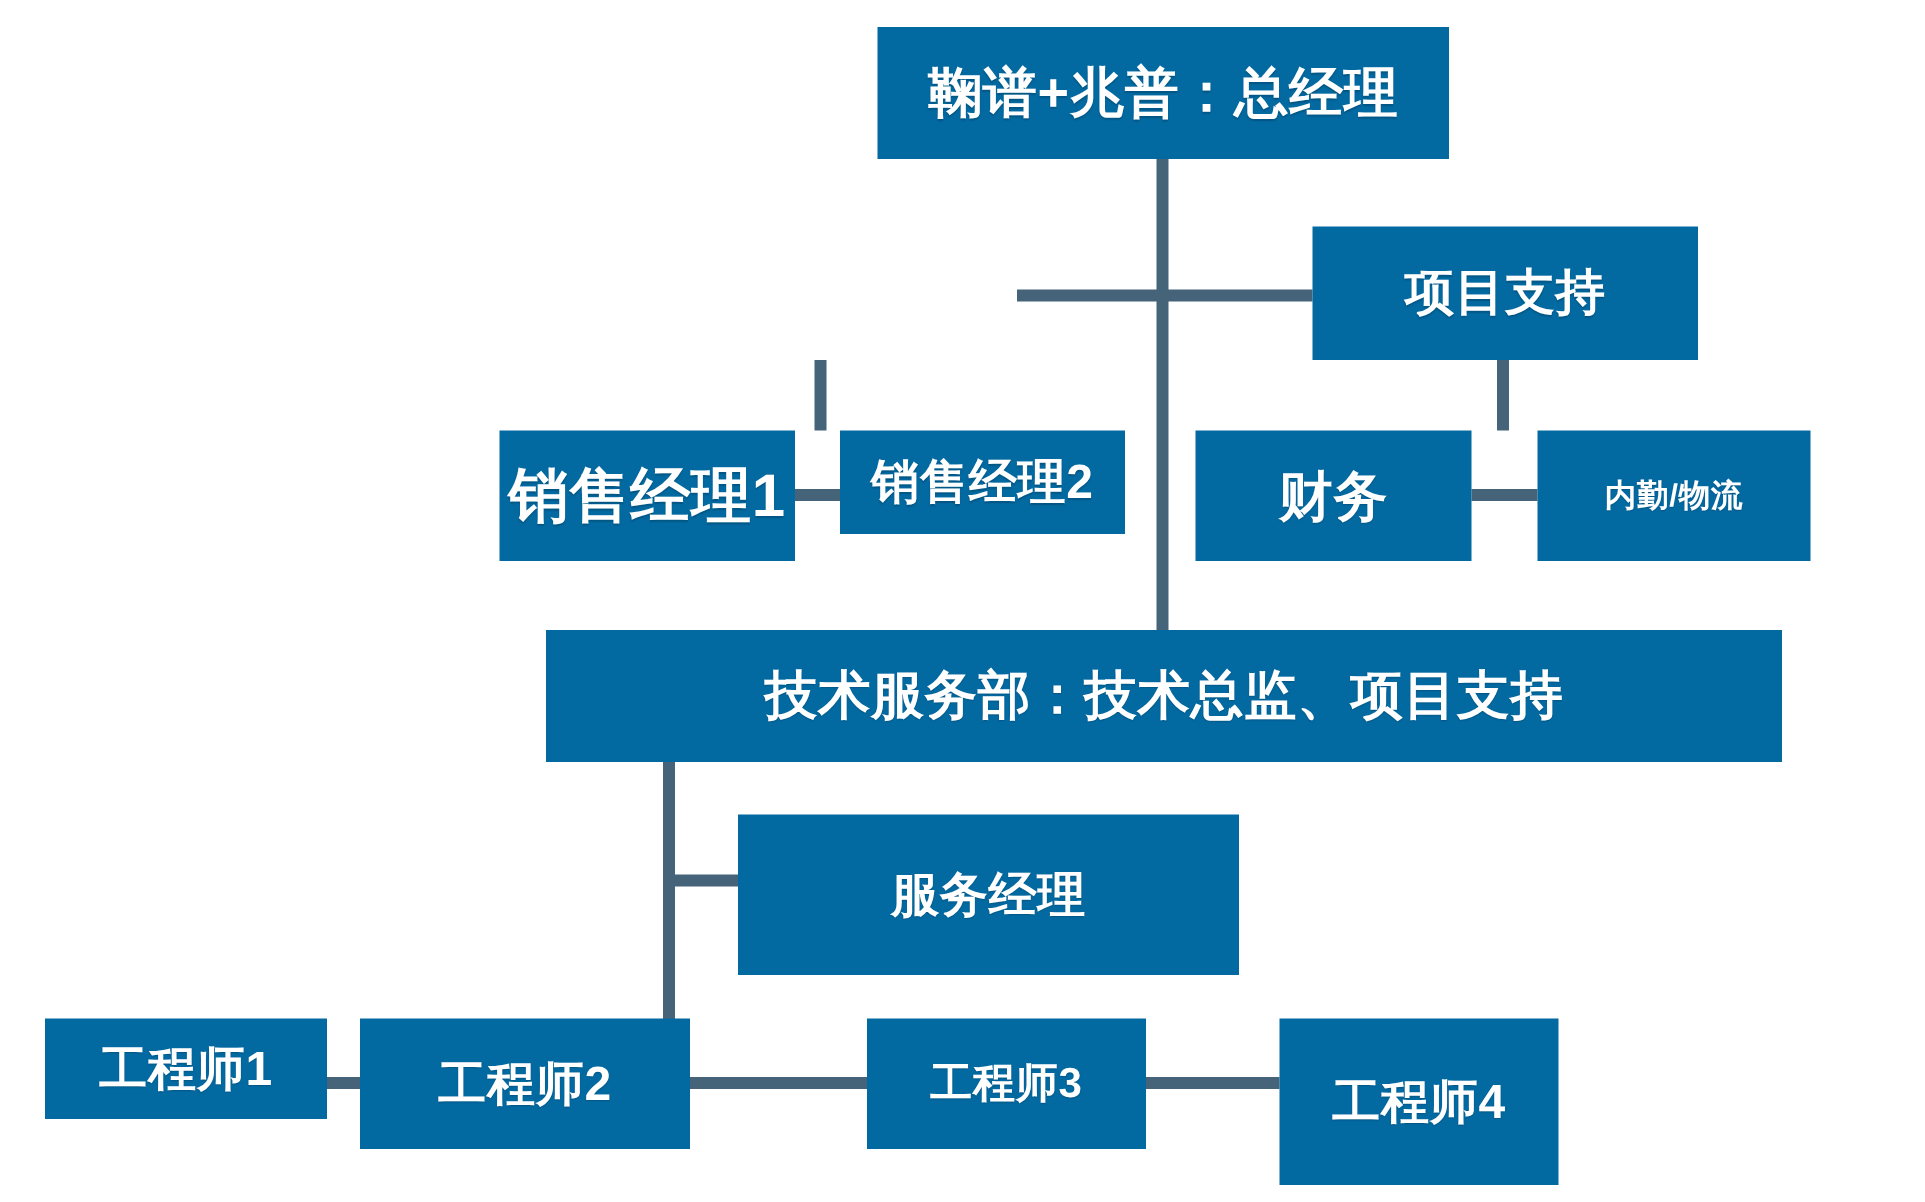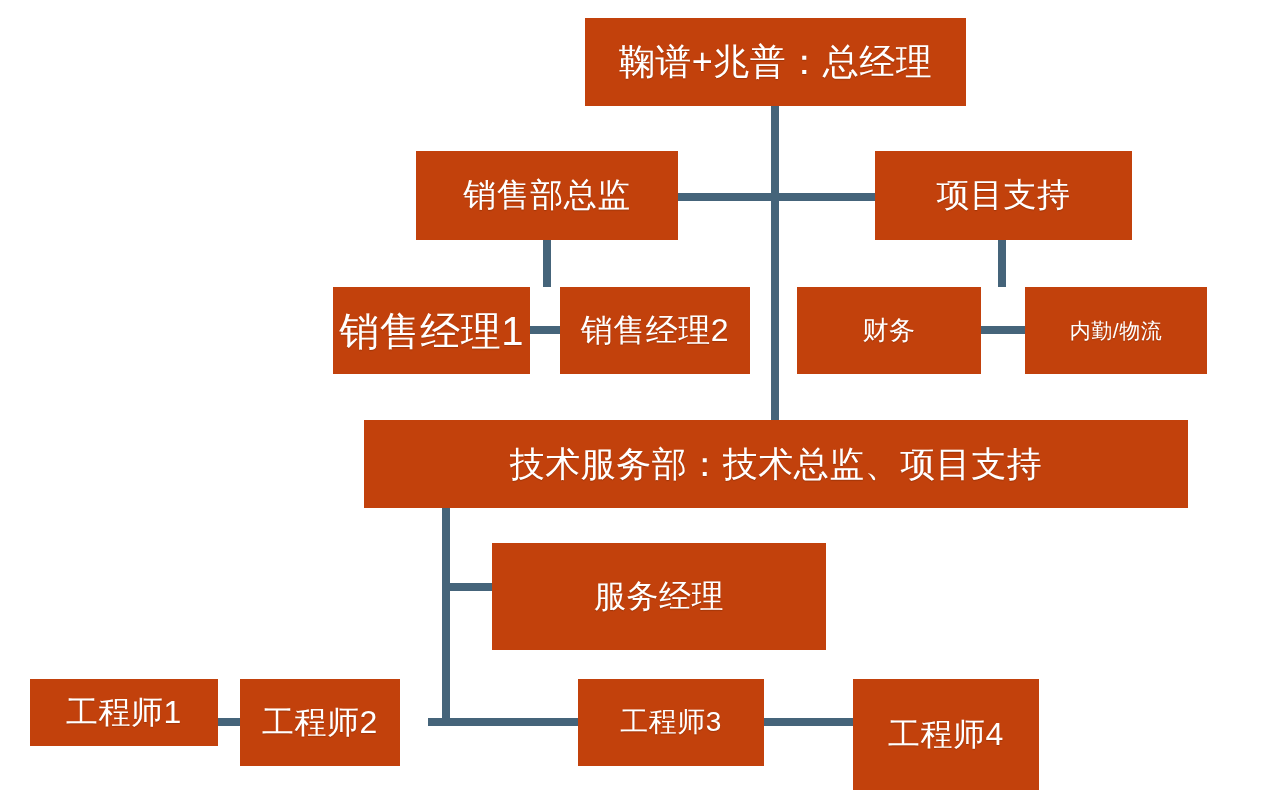--- a/index.html
+++ b/index.html
@@ -12,60 +12,60 @@
   }
   #org-chart {
     position: relative;
     width: 1283px;
     height: 801px;
     background: #ffffff;
     overflow: hidden;
   }
   .node {
     position: absolute;
-    background: #c2410c;
+    background: #0369a1;
     color: #ffffff;
     display: flex;
     align-items: center;
     justify-content: center;
     text-align: center;
-    font-weight: normal;
+    font-weight: bold;
     letter-spacing: 0.5px;
     box-sizing: border-box;
     line-height: 1.1;
     white-space: nowrap;
     text-shadow: 0 1px 1px rgba(0,0,0,0.18);
   }
   .connector {
     position: absolute;
     background: #45647a;
   }
 
   
   .n-gm        { left: 585px;  top: 18px;  width: 381px; height: 88px;  font-size: 36px; }
 
   
   .n-sales-dir { left: 416px;  top: 151px; width: 262px; height: 89px;  font-size: 33px; }
   .n-log-dir   { left: 875px;  top: 151px; width: 257px; height: 89px;  font-size: 33px; }
 
   
   .n-sm1       { left: 333px;  top: 287px; width: 197px; height: 87px;  font-size: 40px; }
-  .n-sm2       { left: 560px;  top: 287px; width: 190px; height: 87px;  font-size: 32px; }
-  .n-finance   { left: 797px;  top: 287px; width: 184px; height: 87px;  font-size: 26px; }
+  .n-sm2       { left: 560px;  top: 287px; width: 190px; height: 69px;  font-size: 32px; }
+  .n-finance   { left: 797px;  top: 287px; width: 184px; height: 87px;  font-size: 36px; }
   .n-inner     { left: 1025px; top: 287px; width: 182px; height: 87px;  font-size: 21px; }
 
   
   .n-tech      { left: 364px;  top: 420px; width: 824px; height: 88px;  font-size: 35px; }
 
   
   .n-svc-mgr   { left: 492px;  top: 543px; width: 334px; height: 107px;  font-size: 32px; }
 
   
   .n-eng1      { left: 30px;   top: 679px; width: 188px; height: 67px;  font-size: 32px; }
-  .n-eng2      { left: 240px;  top: 679px; width: 160px; height: 87px;  font-size: 32px; }
+  .n-eng2      { left: 240px;  top: 679px; width: 220px; height: 87px;  font-size: 32px; }
   .n-eng3      { left: 578px;  top: 679px; width: 186px; height: 87px;  font-size: 28px; }
   .n-eng4      { left: 853px;  top: 679px; width: 186px; height: 111px;  font-size: 32px; }
 
   
   
   .c-spine        { left: 771px;  top: 106px; width: 8px;   height: 314px; }
   
   .c-lvl2-bar     { left: 678px;  top: 193px; width: 197px; height: 8px; }
   
   .c-sales-stem   { left: 543px;  top: 240px; width: 8px;   height: 47px; }
@@ -98,21 +98,20 @@
   <div class="connector c-log-stem"></div>
   <div class="connector c-log-bar"></div>
   <div class="connector c-tech-stem"></div>
   <div class="connector c-svc-branch"></div>
   <div class="connector c-eng-trunk"></div>
   <div class="connector c-eng12"></div>
   <div class="connector c-eng34"></div>
 
   <div class="node n-gm">鞠谱+兆普：总经理</div>
 
-  <div class="node n-sales-dir">销售部总监</div>
   <div class="node n-log-dir">项目支持</div>
 
   <div class="node n-sm1">销售经理1</div>
   <div class="node n-sm2">销售经理2</div>
   <div class="node n-finance">财务</div>
   <div class="node n-inner">内勤/物流</div>
 
   <div class="node n-tech">技术服务部：技术总监、项目支持</div>
 
   <div class="node n-svc-mgr">服务经理</div>

